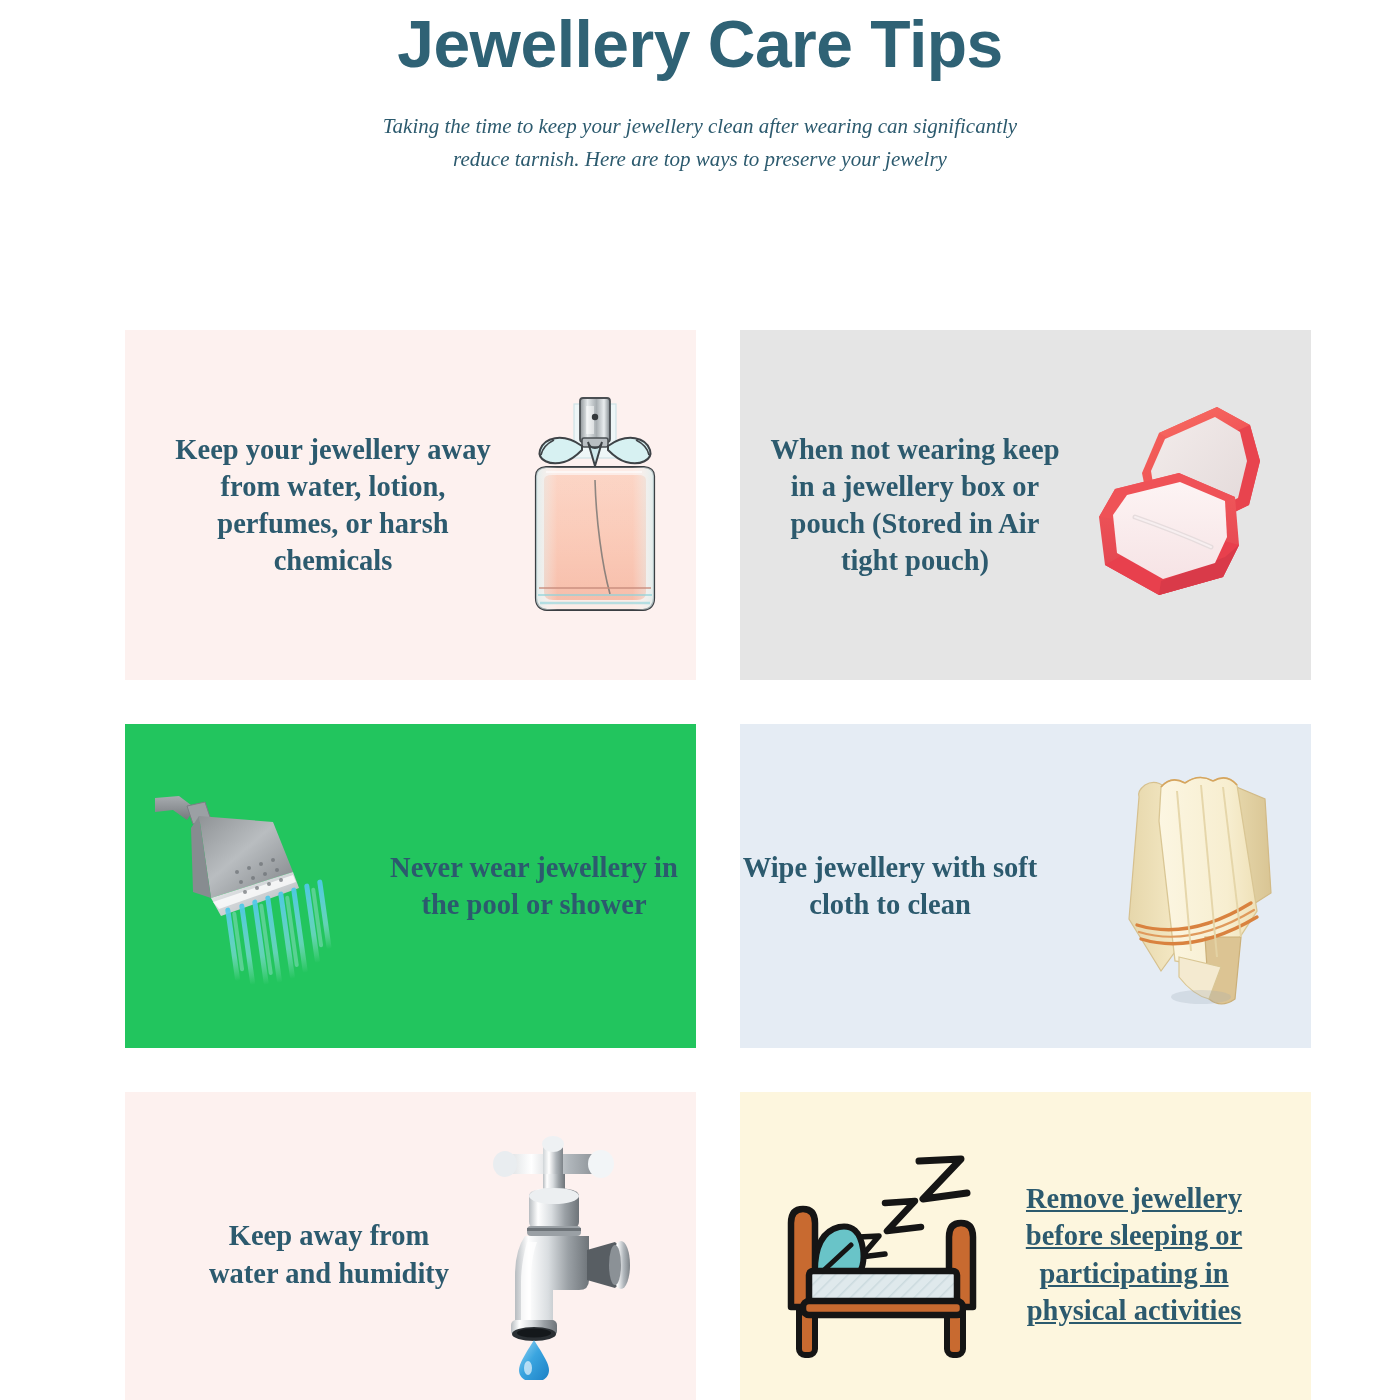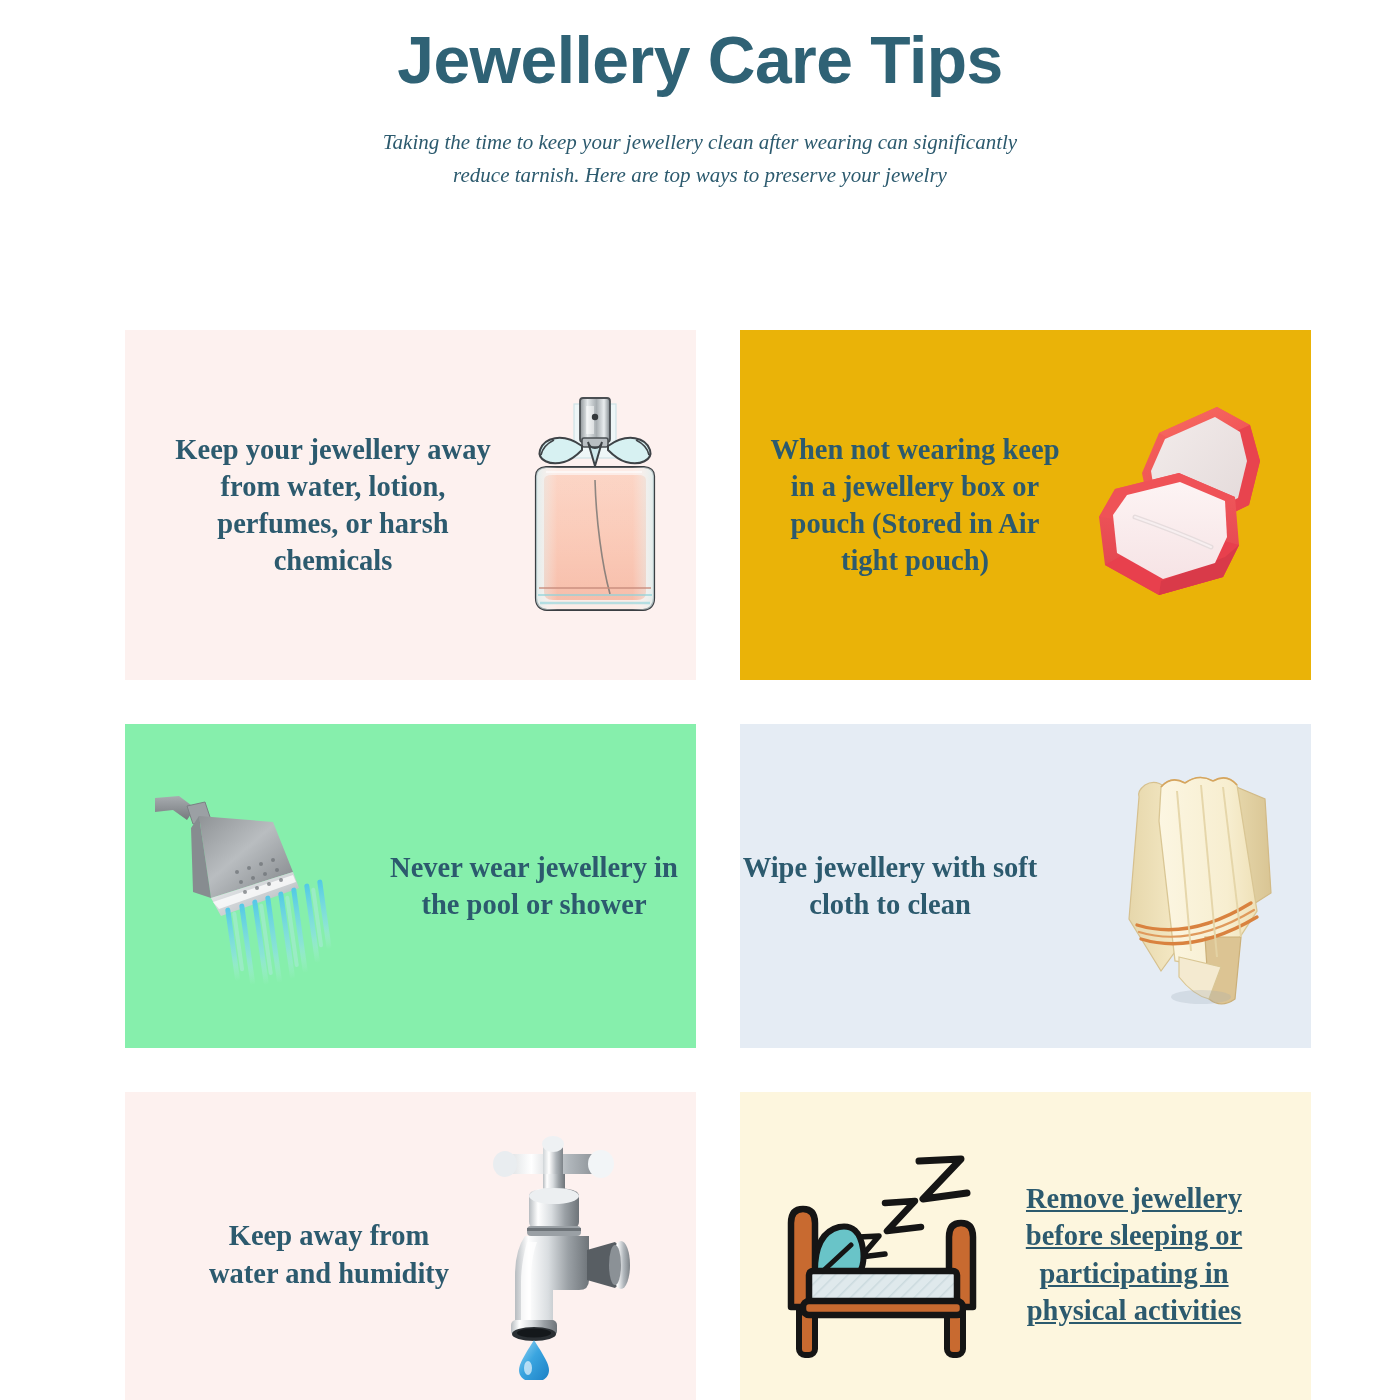--- a/index.html
+++ b/index.html
@@ -28,21 +28,21 @@
     width: 1400px;
     text-align: center;
   }
   .page-title {
     font-family: "Liberation Sans", sans-serif;
     font-weight: bold;
     font-size: 66px;
     letter-spacing: -0.5px;
     color: #2f6275;
     margin: 0;
-    padding-top: 24px;
+    padding-top: 8px;
     line-height: 1.12;
   }
   .page-subtitle {
     font-family: "Liberation Serif", serif;
     font-style: italic;
     font-size: 21px;
     line-height: 1.56;
     color: #2c5a6e;
     width: 640px;
     margin: 28px auto 0 auto;
@@ -162,21 +162,21 @@
 
           <path d="M29 208 L141 208" stroke="#c98d7e" stroke-width="2" opacity="0.7"></path>
           <path d="M28 215 L142 215" stroke="#8fd4dc" stroke-width="2" opacity="0.65"></path>
           <path d="M30 223 L140 223" stroke="#9ad8de" stroke-width="2.4" opacity="0.7"></path>
 
           <path d="M36 92 L132 92" stroke="#ffffff" stroke-width="2" opacity="0.6"></path>
         </svg>
       </div>
     </div>
 
-    <div class="card c2 text-left" style="background:#eab308">
+    <div class="card c2 text-left" style="background:#e5e5e5">
       <div class="card-text">When not wearing keep in a jewellery box or pouch (Stored in Air tight pouch)</div>
       <div class="card-art">
         <svg width="200" height="240" viewBox="0 0 200 240">
           <defs>
             <linearGradient id="lidOuter" x1="0" y1="0" x2="1" y2="1">
               <stop offset="0%" stop-color="#f5635c"></stop>
               <stop offset="100%" stop-color="#e8414b"></stop>
             </linearGradient>
             <linearGradient id="lidTop" x1="0" y1="0" x2="1" y2="1">
               <stop offset="0%" stop-color="#f86e63"></stop>
@@ -210,21 +210,21 @@
           <path d="M72 210 L136 192 L152 160 L138 172 L74 196 Z" fill="#d93a49"></path>
 
           <path d="M26 130 L40 110 L93 97 L138 116 L140 152 L128 178 L76 194 L30 168 Z" fill="url(#cushion)"></path>
 
           <path d="M48 132 Q88 146 124 162" stroke="#e6dcdd" stroke-width="5" fill="none" stroke-linecap="round"></path>
           <path d="M48 132 Q88 146 124 162" stroke="#f7eff0" stroke-width="2" fill="none" stroke-linecap="round"></path>
         </svg>
       </div>
     </div>
 
-    <div class="card c3 text-right" style="background:#86efac">
+    <div class="card c3 text-right" style="background:#22c55e">
       <div class="card-text">Never wear jewellery in the pool or shower</div>
       <div class="card-art">
         <svg width="215" height="220" viewBox="0 0 215 220">
           <defs>
             <linearGradient id="shHead" x1="0" y1="0" x2="1" y2="1">
               <stop offset="0%" stop-color="#8f9396"></stop>
               <stop offset="45%" stop-color="#b9bdc0"></stop>
               <stop offset="100%" stop-color="#7e8286"></stop>
             </linearGradient>
             <linearGradient id="shFace" x1="0" y1="0" x2="1" y2="1">

